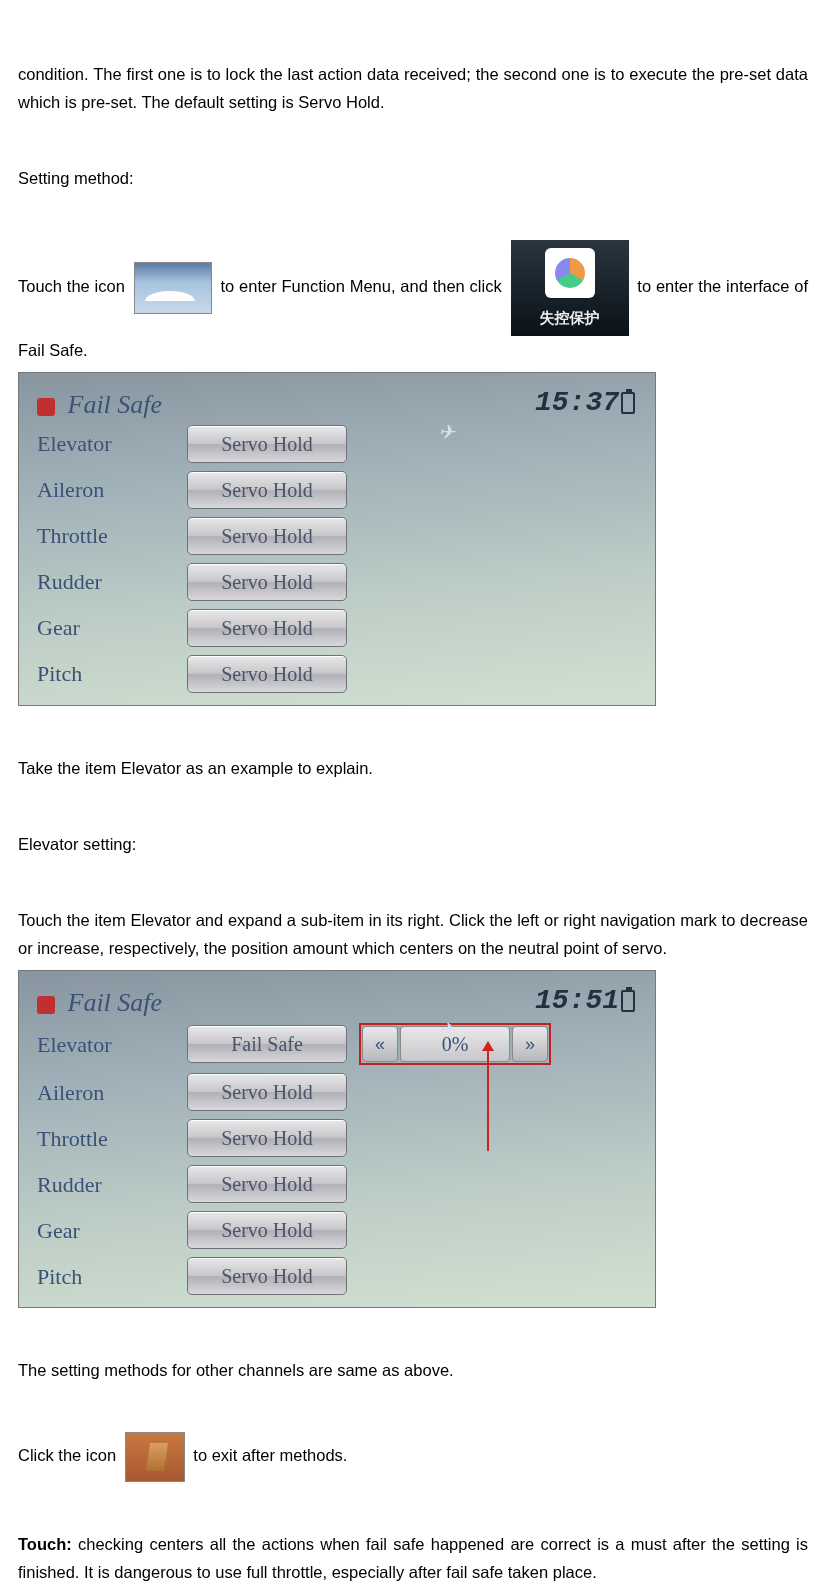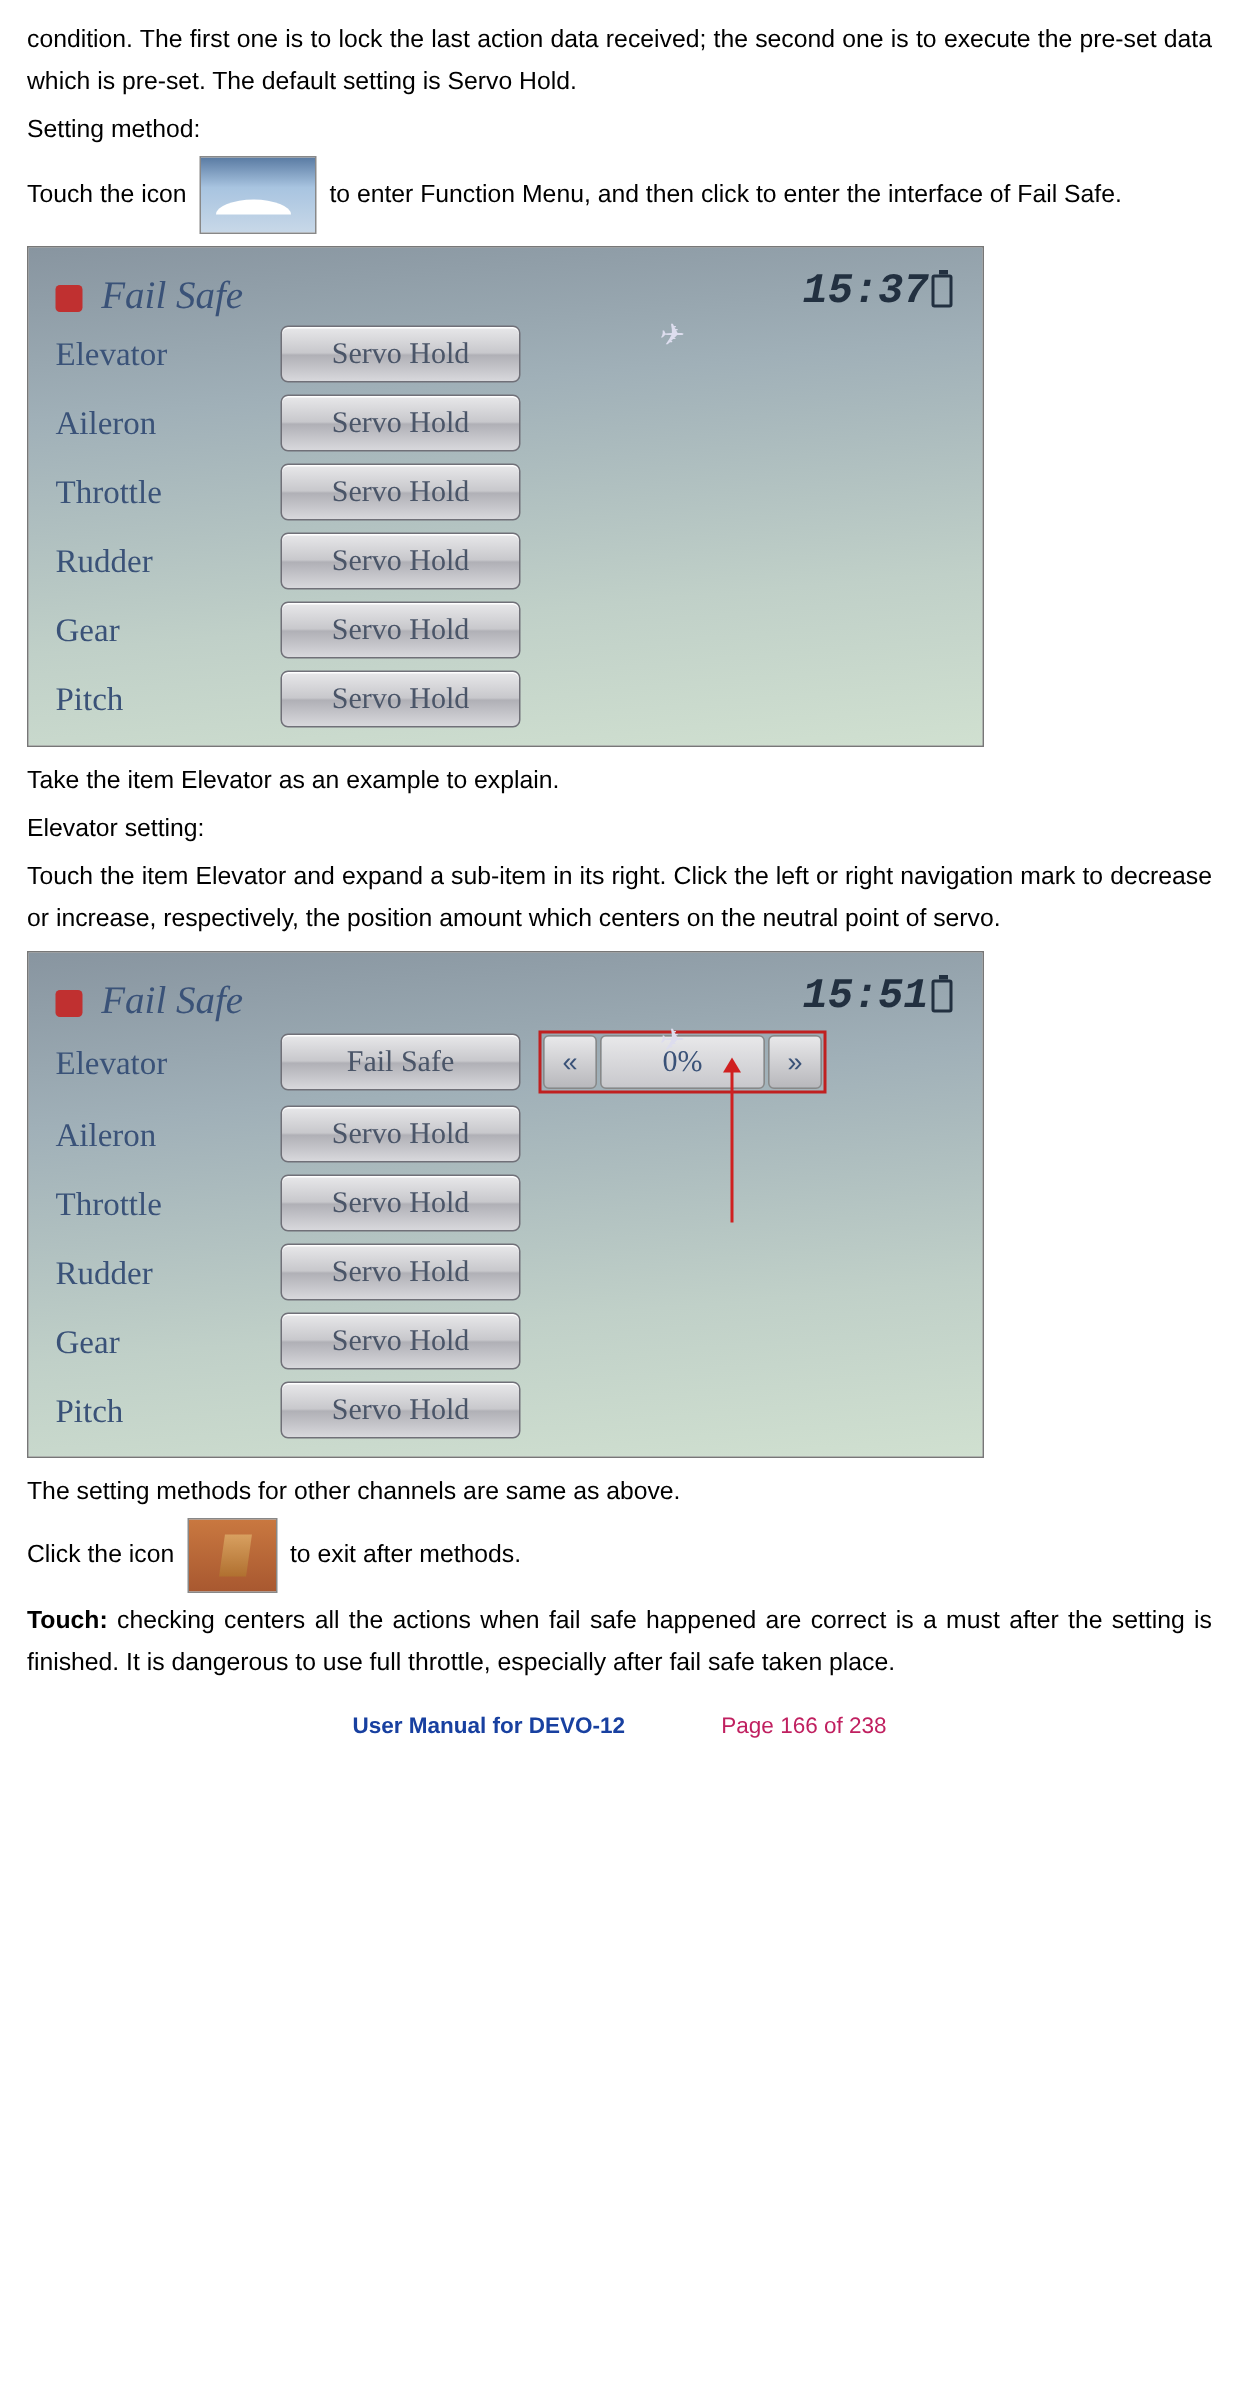--- a/index.html
+++ b/index.html
@@ -5,21 +5,21 @@
   * { box-sizing: border-box; margin: 0; padding: 0; }
   body {
     font-family: Arial, Helvetica, sans-serif;
     font-size: 16.5px;
     line-height: 1.7;
     color: #000;
     background: #fff;
     width: 826px;
     padding: 12px 18px 20px 18px;
   }
-  .para { text-align: justify; margin-bottom: 4px; }
+  .para { text-align: justify; margin-bottom: 4px; margin-top: 48px; }
   .inline-icon {
     display: inline-block;
     vertical-align: middle;
     margin: 0 4px;
   }
   .icon-func {
     width: 78px; height: 52px;
     background: linear-gradient(#5a7ba3, #a8c4e0 40%, #c8d8e8);
     border: 1px solid #888;
     position: relative;
@@ -218,20 +218,24 @@
 </head>
 <body>
 
 <p class="para">condition. The first one is to lock the last action data received; the second one is to execute the pre-set data which is pre-set. The default setting is Servo Hold.</p>
 <p class="para">Setting method:</p>
 
 <p class="para">
   <span>Touch the icon</span>
   <span class="inline-icon icon-func"></span>
   <span>to enter Function Menu, and then click</span>
+  <span class="inline-icon icon-fail">
+    <span class="fi-inner"></span>
+    <span class="fi-txt">失控保护</span>
+  </span>
   <span>to enter the interface of Fail Safe.</span>
 </p>
 
 <div class="screenshot">
   <div class="ss-title">
     <span class="dot"></span>
     <span>Fail Safe</span>
     <span class="ss-time">
       <span>15:37</span><span class="bat"></span>
     </span>

